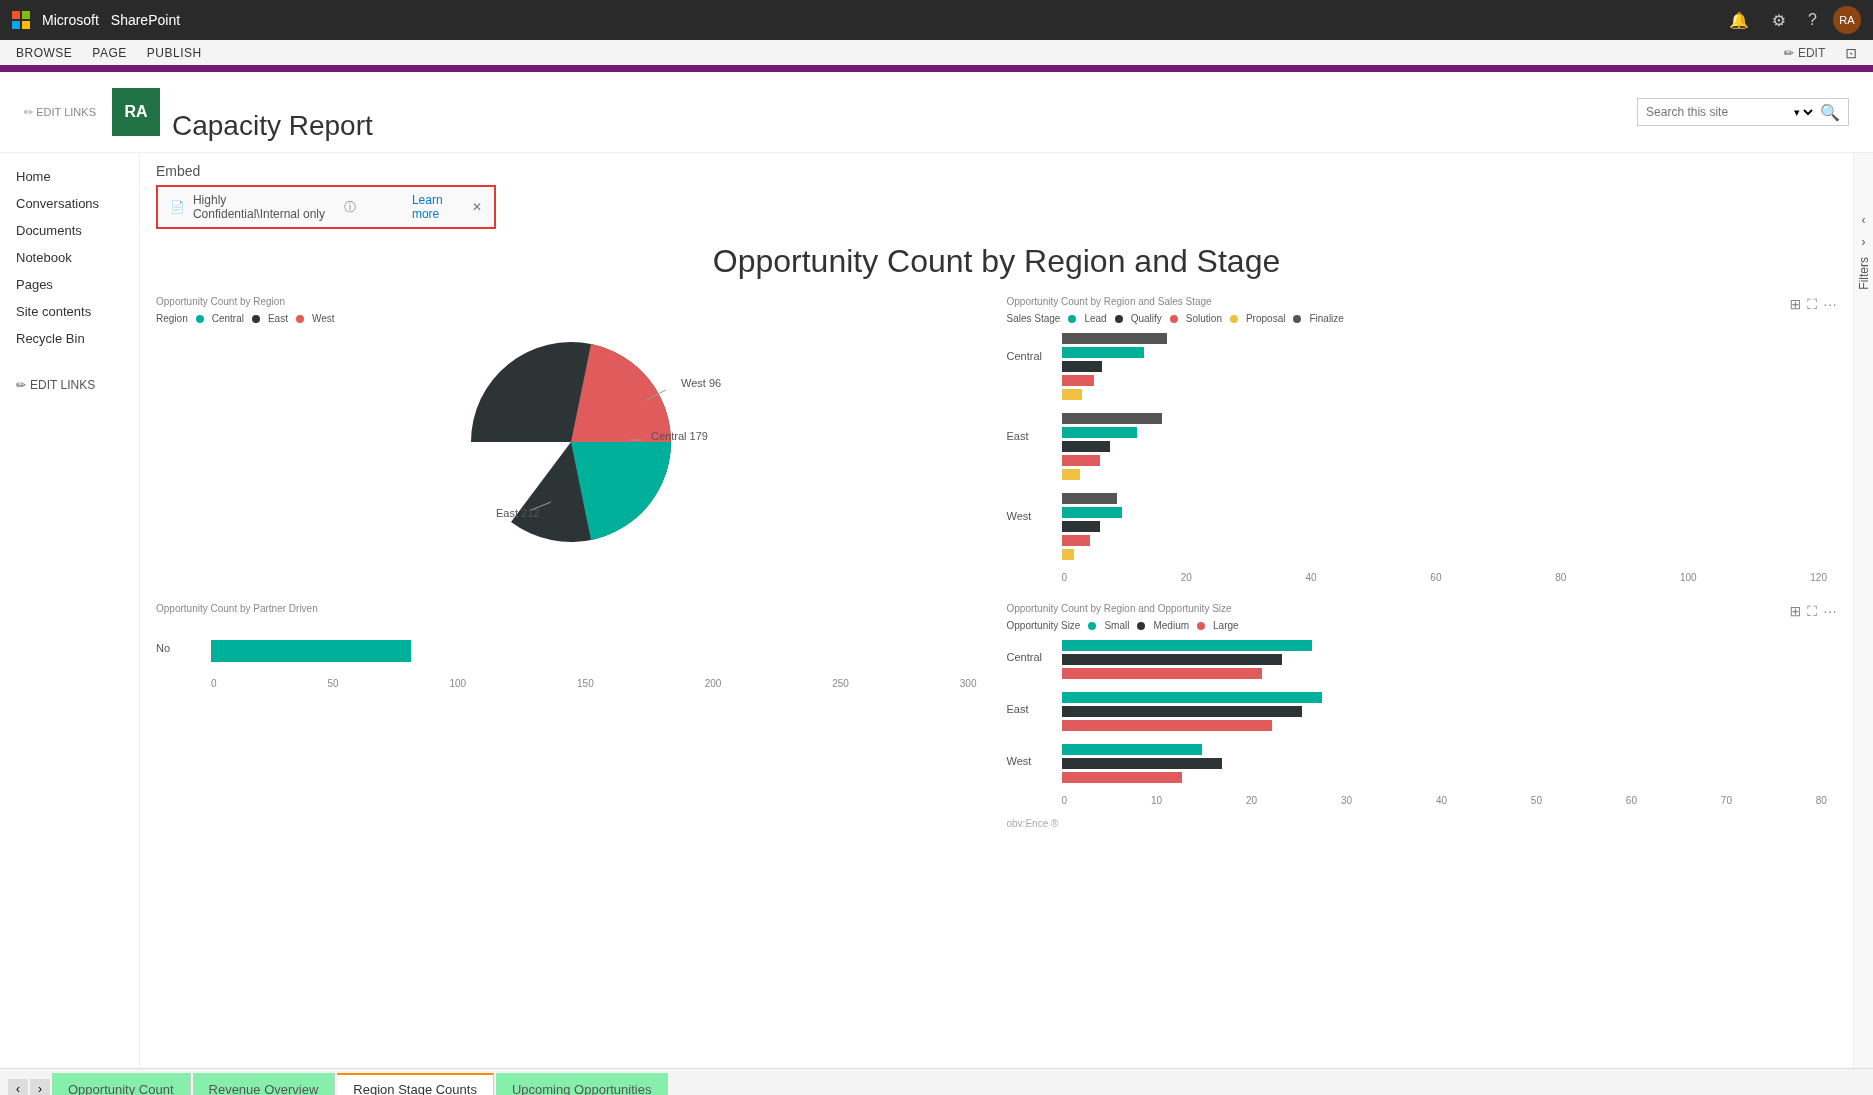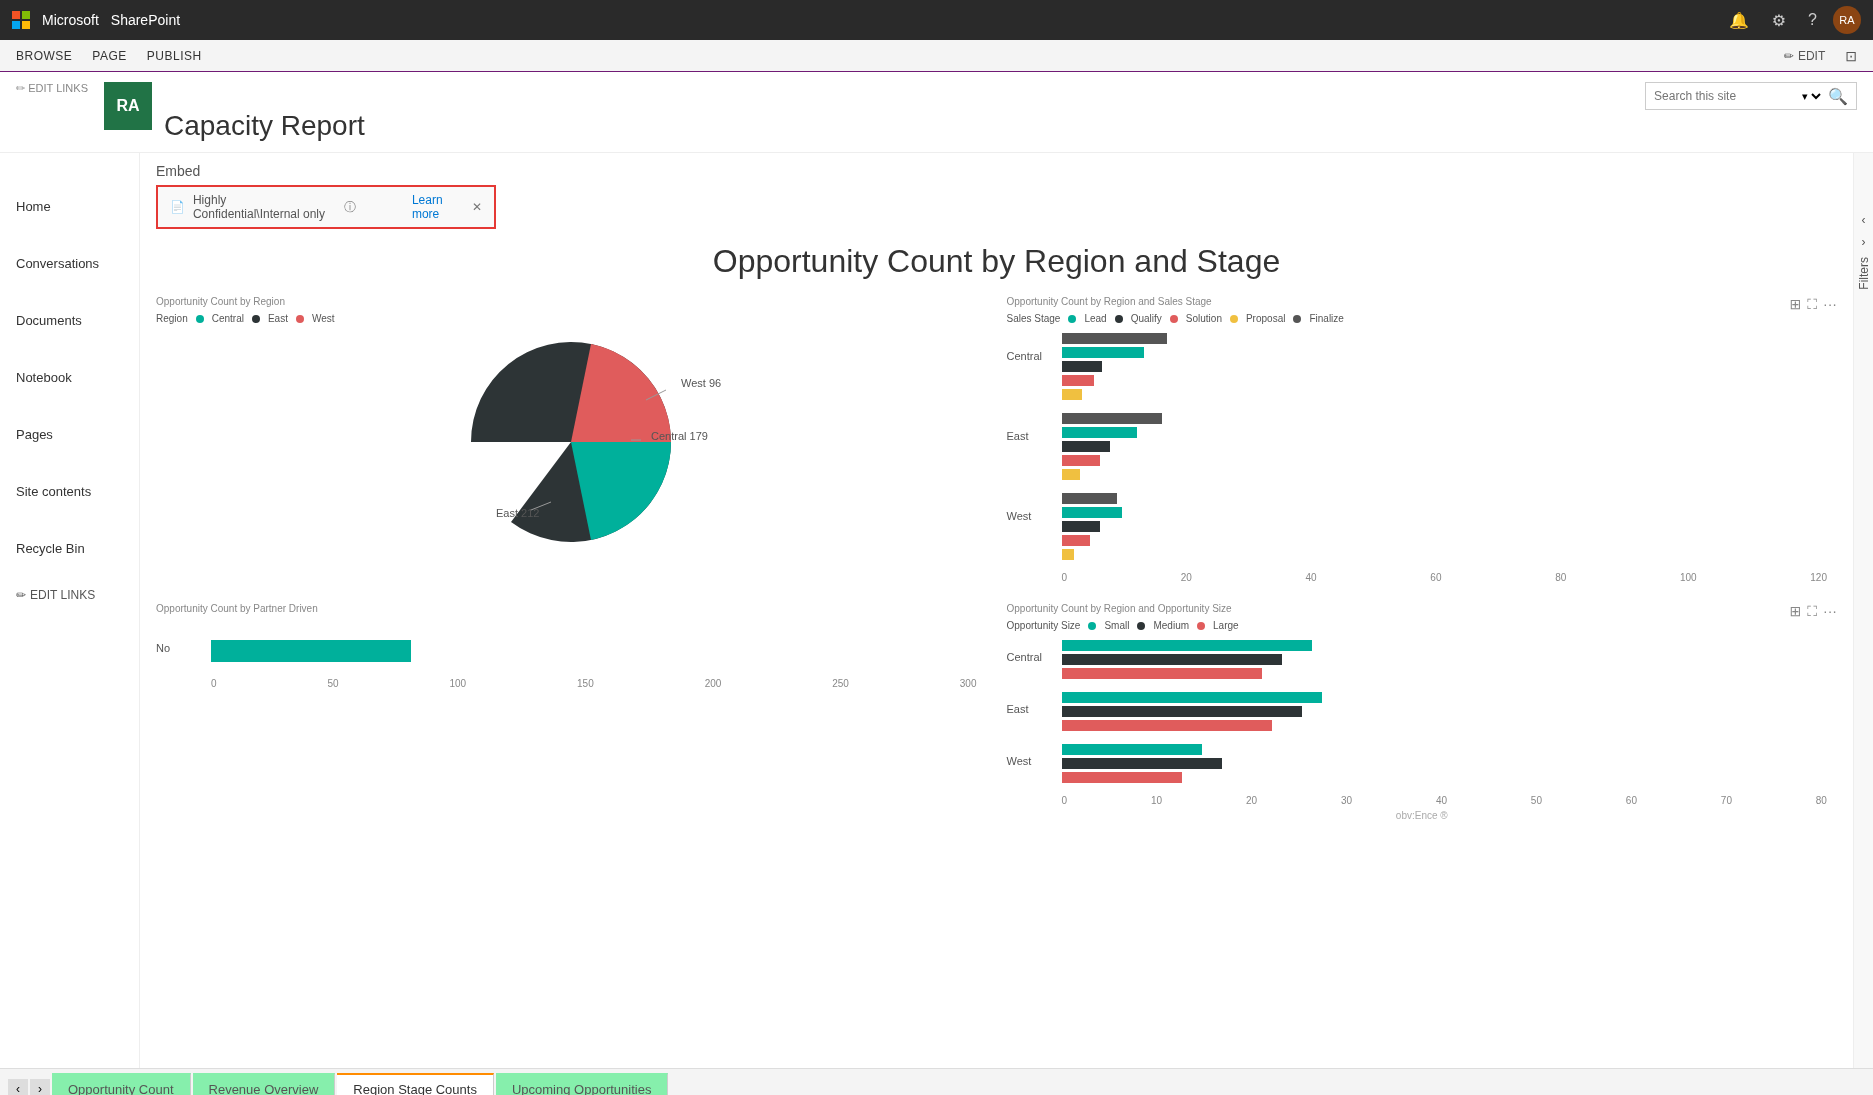--- a/index.html
+++ b/index.html
@@ -26,32 +26,32 @@
     .top-icon { color: #ccc; font-size: 16px; margin: 0 6px; cursor: pointer; }
 
     
     #second-nav {
       background: #f4f4f4;
       height: 32px;
       display: flex;
       align-items: center;
       padding: 0 16px;
       gap: 20px;
-      border-bottom: 1px solid #701a75;
+      border-bottom: 7px solid #701a75;
     }
     .nav-link { font-size: 12px; color: #333; cursor: pointer; text-transform: uppercase; letter-spacing: 0.5px; }
     .nav-spacer { flex: 1; }
     .edit-link { font-size: 12px; color: #555; cursor: pointer; display: flex; align-items: center; gap: 4px; }
     .fullscreen-icon { font-size: 14px; color: #555; cursor: pointer; }
 
     
     #site-header {
       display: flex;
-      align-items: flex-start;
-      padding: 10px 16px;
+      align-items: center;
+      padding: 10px 24px;
       border-bottom: 1px solid #eee;
       gap: 12px;
     }
     #site-avatar {
       background: #217346;
       color: white;
       width: 48px;
       height: 48px;
       display: flex;
       align-items: center;
@@ -83,21 +83,20 @@
       width: 140px;
       border-right: 1px solid #eee;
       padding: 10px 0;
       flex-shrink: 0;
     }
     .sidebar-item {
       padding: 6px 16px;
       font-size: 13px;
       color: #333;
       cursor: pointer;
-      margin-top: 30px;
     }
     .edit-links-item {
       padding: 6px 16px;
       font-size: 12px;
       color: #555;
       cursor: pointer;
       display: flex;
       align-items: center;
       gap: 4px;
     }
@@ -564,21 +563,21 @@
                 <span>10</span>
                 <span>20</span>
                 <span>30</span>
                 <span>40</span>
                 <span>50</span>
                 <span>60</span>
                 <span>70</span>
                 <span>80</span>
             </div>
           </div>
-          <div style="font-size:10px;color:#aaa;text-align:center;margin-top:4px;">obv:Ence ®</div>
+          <div style="font-size:10px;color:#aaa;text-align:left;margin-top:12px;">obv:Ence ®</div>
         </div>
 
       </div>
     </div>
   </div>
 
   <div id="filters-panel">
     <span class="filter-chevron">‹</span>
     <span class="filter-chevron">›</span>
     <span class="filters-text">Filters</span>

